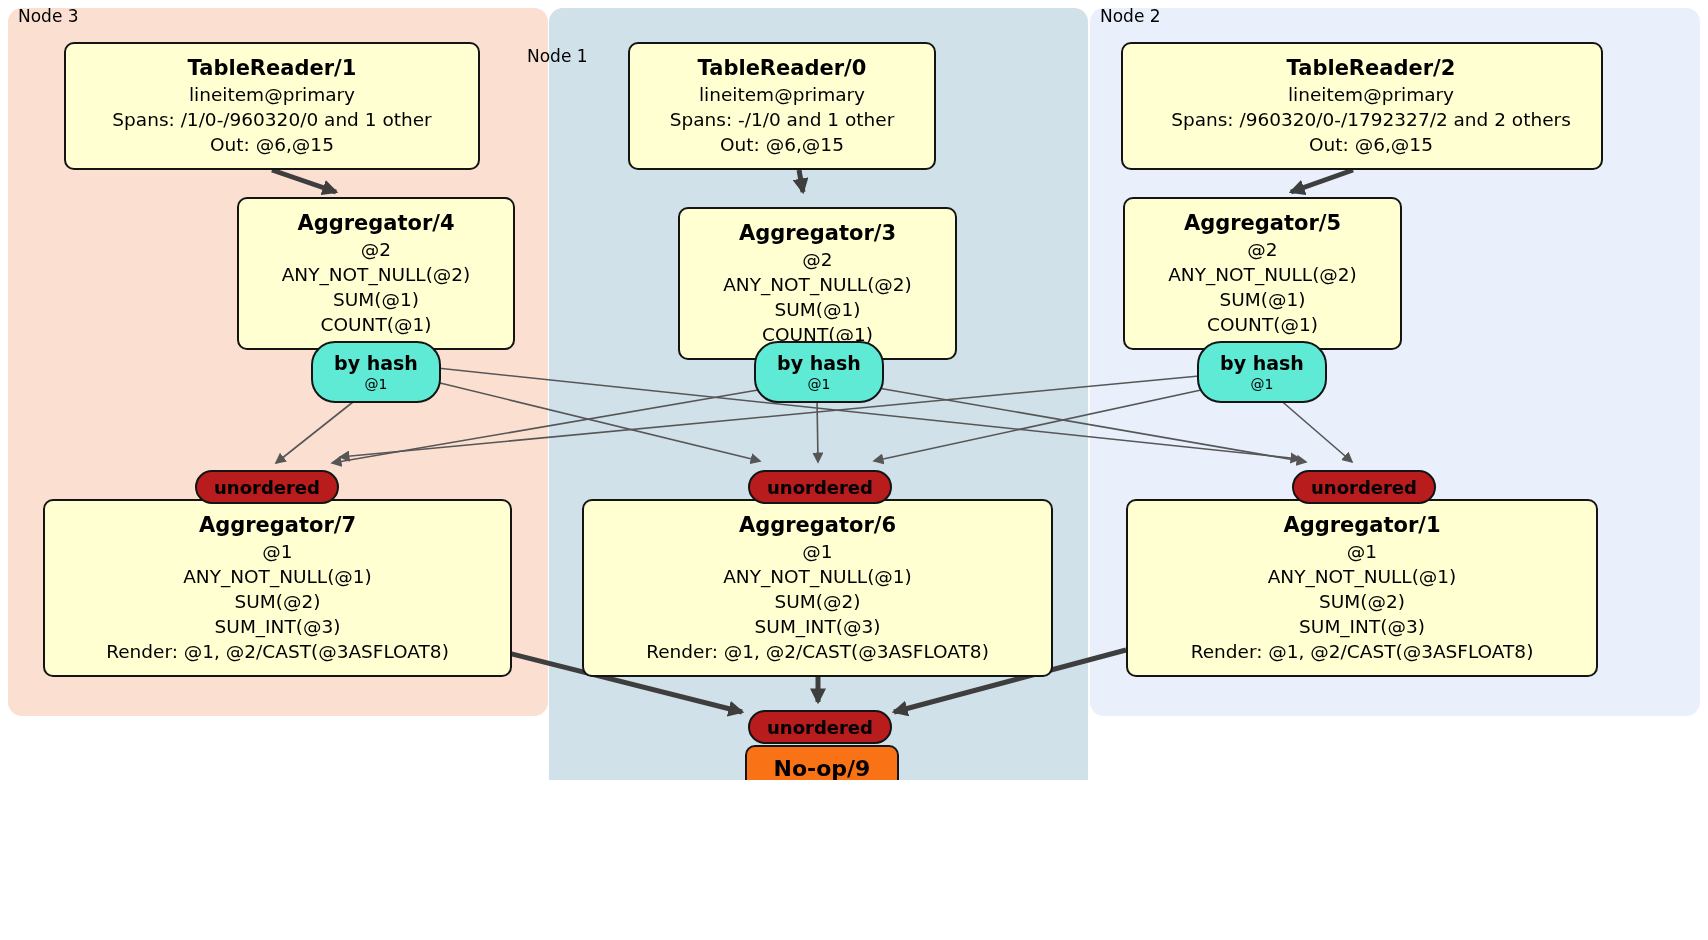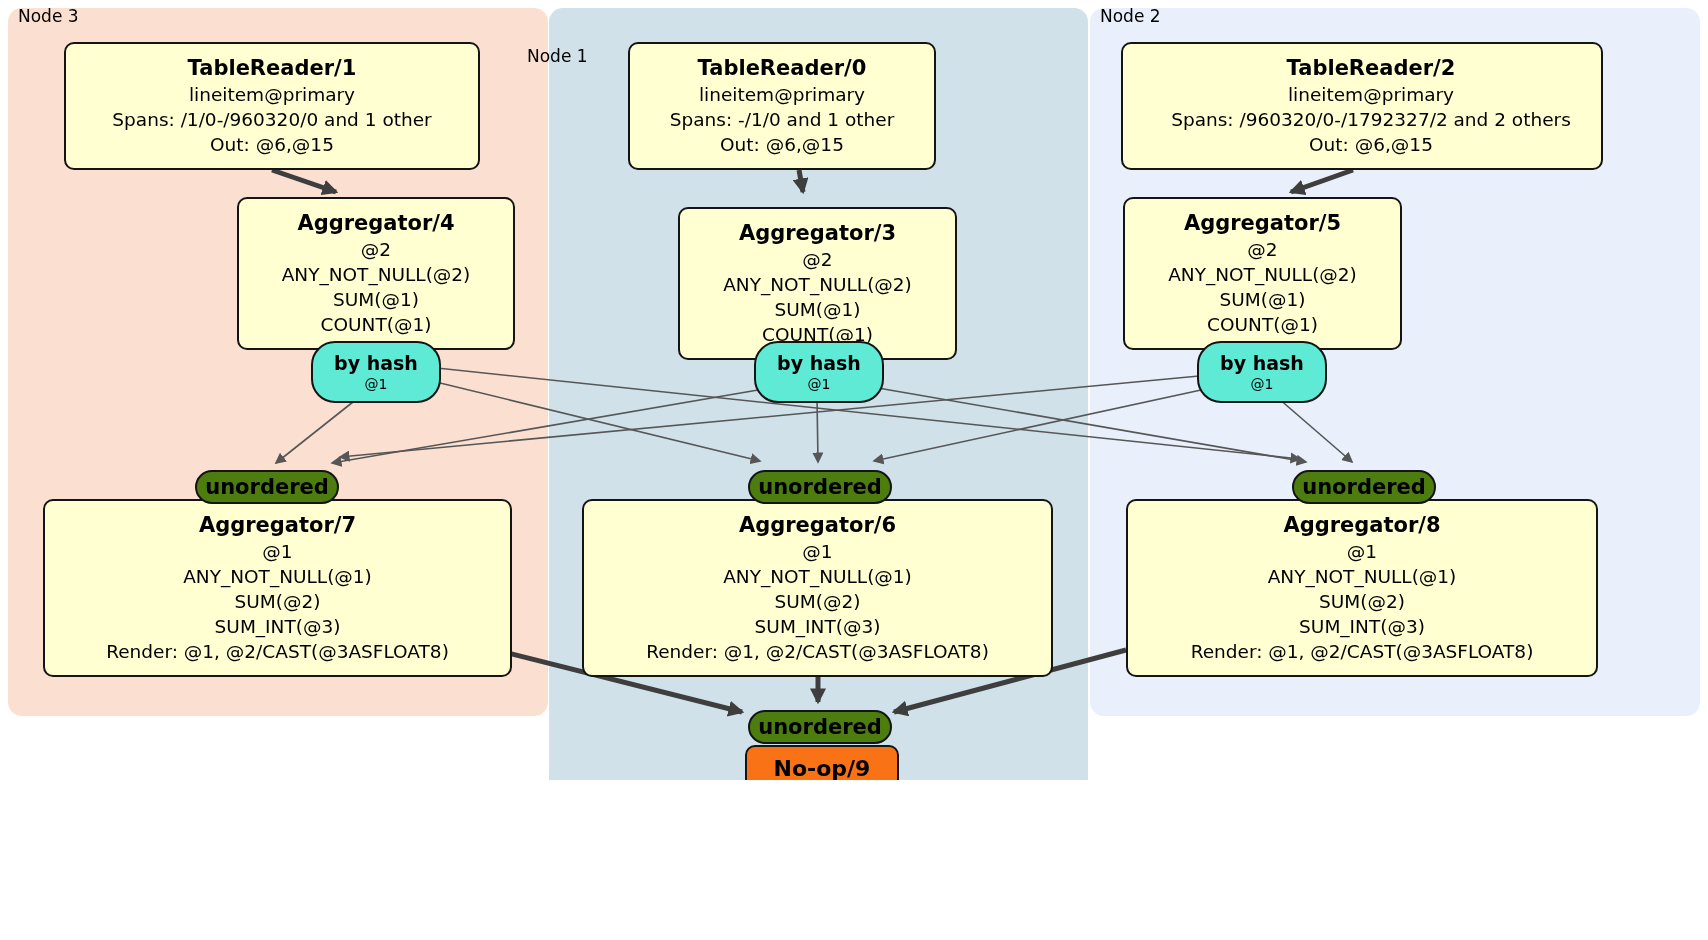--- a/index.html
+++ b/index.html
@@ -13,22 +13,22 @@
   .proc-title{font-size:21px;font-weight:bold;line-height:27px;}
   .proc-line{font-size:18.5px;line-height:25px;}
   .terminal{position:absolute;background:#f97316;border:2px solid #141414;border-radius:10px;
             text-align:center;font-size:22px;font-weight:bold;z-index:2;
             display:flex;align-items:center;justify-content:center;}
   .router{position:absolute;background:#5eead4;border:2px solid #141414;border-radius:24px;
           text-align:center;z-index:3;display:flex;flex-direction:column;
           align-items:center;justify-content:center;}
   .router-label{font-size:19px;font-weight:bold;line-height:23px;}
   .router-detail{font-size:14px;line-height:18px;}
-  .sync{position:absolute;background:#4d7c0f;border:2px solid #141414;border-radius:17px;
-        text-align:center;font-size:21px;font-weight:bold;z-index:3;
+  .sync{position:absolute;background:#b91c1c;border:2px solid #141414;border-radius:17px;
+        text-align:center;font-size:18px;font-weight:bold;z-index:3;
         display:flex;align-items:center;justify-content:center;}
 </style>
 </head>
 <body>
 
 <div class="canvas">
 
   <div class="region" style="left: 8px; top: 8px; width: 540px; height: 708px; background: rgb(251, 224, 210);"></div>
   <div class="region" style="left: 549px; top: 8px; width: 539px; height: 925px; background: rgb(208, 225, 234);"></div>
   <div class="region" style="left: 1090px; top: 8px; width: 610px; height: 708px; background: rgb(233, 239, 251);"></div>
@@ -121,21 +121,21 @@
   <div class="proc" style="left:582px;top:499px;width:447px;">
     <div class="proc-title">Aggregator/6</div>
     <div class="proc-line">@1</div>
     <div class="proc-line">ANY_NOT_NULL(@1)</div>
     <div class="proc-line">SUM(@2)</div>
     <div class="proc-line">SUM_INT(@3)</div>
     <div class="proc-line">Render: @1, @2/CAST(@3ASFLOAT8)</div>
   </div>
 
   <div class="proc" style="left:1126px;top:499px;width:448px;">
-    <div class="proc-title">Aggregator/8</div>
+    <div class="proc-title">Aggregator/1</div>
     <div class="proc-line">@1</div>
     <div class="proc-line">ANY_NOT_NULL(@1)</div>
     <div class="proc-line">SUM(@2)</div>
     <div class="proc-line">SUM_INT(@3)</div>
     <div class="proc-line">Render: @1, @2/CAST(@3ASFLOAT8)</div>
   </div>
 
   <div class="router" style="left:311px;top:341px;width:126px;height:58px;">
     <div class="router-label">by hash</div>
     <div class="router-detail">@1</div>

